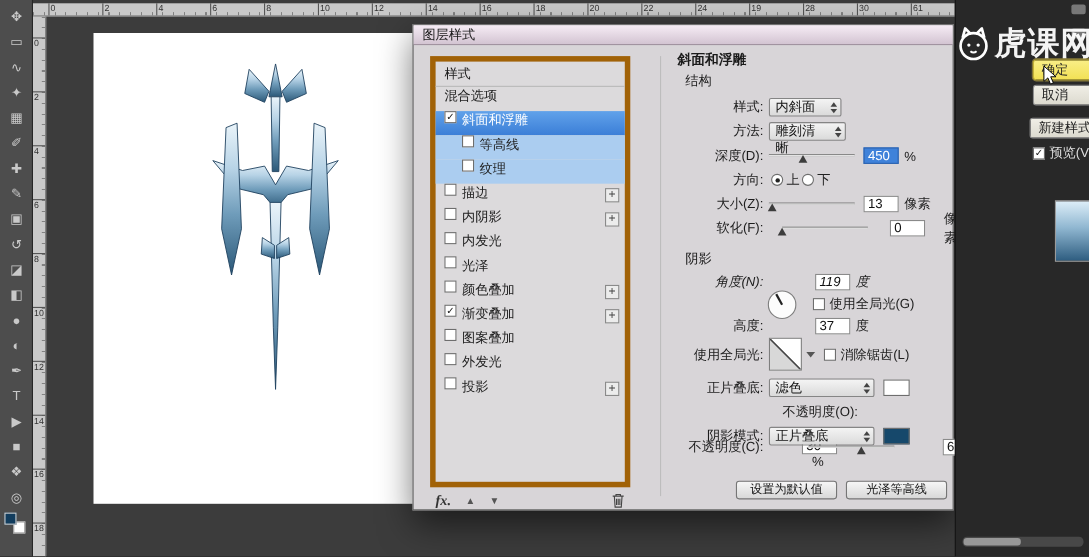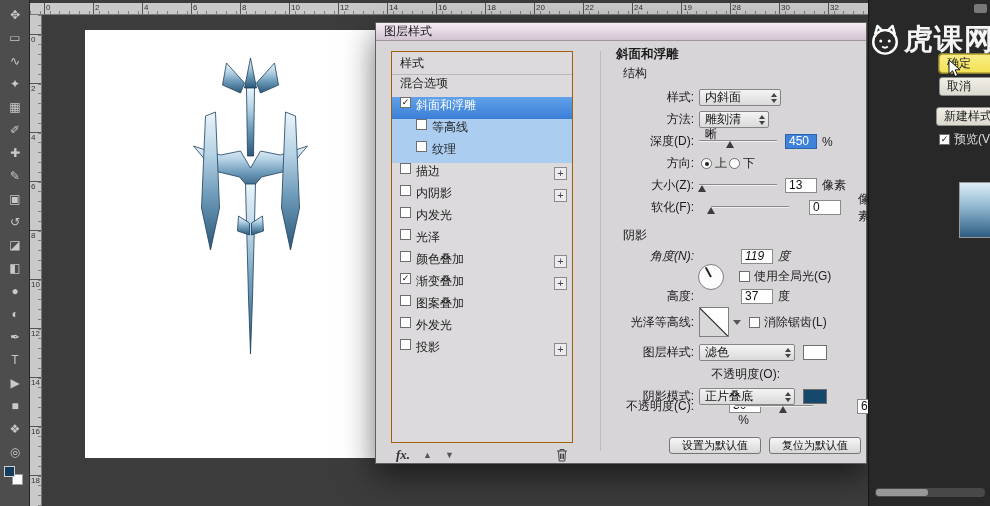--- a/index.html
+++ b/index.html
@@ -25,21 +25,21 @@
   .rnumv { position:absolute; left:0; font-size:8px; color:#333; border-top:1px solid #555; width:100%; padding-left:1px; line-height:9px; }
 
   
   #canvas { left:85px; top:30px; width:292px; height:428px; background:#fff; z-index:1; }
 
   
   #dialog { left:375px; top:22px; width:492px; height:442px; background:#d8d5d8; border:1px solid #5f5f5f;
     box-shadow:0 12px 30px rgba(0,0,0,.55); z-index:5; }
   #dlg-title { height:18px; background:linear-gradient(#f6ecf5,#d3c4d2); border-bottom:1px solid #a193a0;
     font-size:12px; line-height:17px; padding-left:8px; color:#1a1a1a; }
-  #styles-panel { left:15px; top:28px; width:182px; height:392px; border:1px solid #a16207; background:#dcdadc; }
+  #styles-panel { left:15px; top:28px; width:182px; height:392px; border:5px solid #a16207; background:#dcdadc; }
   #sp-head { height:23px; line-height:23px; padding-left:8px; border-bottom:1px solid #b9b9b9; color:#1c1c1c; }
   .style-item { height:22px; display:flex; padding-left:8px; gap:5px; color:#1c1c1c; position:relative; }
   .style-item.sub { padding-left:24px; background:#abcdf0; }
   .style-item.sel { background:linear-gradient(#61a2ea,#3b7ed7); color:#fff; }
   .cb { width:11px; height:11px; background:#fff; border:1px solid #6e6e6e; font-size:9px; line-height:9px; text-align:center; color:#111; flex:none; }
   .cb.on::after { content:"✓"; }
   .plus { position:absolute; right:5px; top:4px; width:13px; height:13px; border:1px solid #8a8a8a; background:#ececec; color:#444;
     font-size:11px; line-height:10px; text-align:center; }
   #fxbar { left:15px; top:423px; width:182px; height:18px; display:flex; align-items:center; gap:13px; padding:0 5px; }
   .fx { font-family:"Liberation Serif","DejaVu Serif",serif; font-style:italic; font-weight:bold; color:#333; font-size:13px; }
@@ -136,21 +136,21 @@
       <span class="rnum" style="left: 308px;">12</span>
       <span class="rnum" style="left: 357px;">14</span>
       <span class="rnum" style="left: 406px;">16</span>
       <span class="rnum" style="left: 455px;">18</span>
       <span class="rnum" style="left: 504px;">20</span>
       <span class="rnum" style="left: 553px;">22</span>
       <span class="rnum" style="left: 602px;">24</span>
       <span class="rnum" style="left: 651px;">19</span>
       <span class="rnum" style="left: 700px;">28</span>
       <span class="rnum" style="left: 749px;">30</span>
-      <span class="rnum" style="left: 798px;">32</span>
+      <span class="rnum" style="left: 798px;">61</span>
     </div>
   <div class="abs" id="ruler-v">
       <span class="rnumv" style="top: 19px;">0</span>
       <span class="rnumv" style="top: 68px;">2</span>
       <span class="rnumv" style="top: 117px;">4</span>
       <span class="rnumv" style="top: 166px;">6</span>
       <span class="rnumv" style="top: 215px;">8</span>
       <span class="rnumv" style="top: 264px;">10</span>
       <span class="rnumv" style="top: 313px;">12</span>
       <span class="rnumv" style="top: 362px;">14</span>
@@ -257,21 +257,21 @@
       </svg>
     </div>
 
     <div class="abs" id="divider"></div>
 
     <div class="abs st-title" style="left:240px;top:23px;">斜面和浮雕</div>
     <div class="abs grp" style="left:247px;top:42px;">结构</div>
 
     <div class="srow" style="left:235px;top:66px;">
       <span class="lbl">样式:</span>
-      <div class="dd" style="width:82px;">
+      <div class="dd" style="width:66px;">
         <span>内斜面</span>
         <span class="dar u"></span>
         <span class="dar d"></span>
       </div>
     </div>
 
     <div class="srow" style="left:235px;top:88px;">
       <span class="lbl">方法:</span>
       <div class="dd" style="width:70px;">
         <span>雕刻清晰</span>
@@ -337,29 +337,29 @@
     </div>
 
     <div class="srow" style="left:235px;top:265px;">
       <span class="lbl">高度:</span>
       <i class="sp42"></i>
       <span class="val" style="margin-left:0;">37</span>
       <span class="unit">度</span>
     </div>
 
     <div class="srow" style="left:235px;top:284px;height:30px;">
-      <span class="lbl">光泽等高线:</span>
+      <span class="lbl">使用全局光:</span>
       <div class="contour"></div>
       <span class="car"></span>
       <span class="chk"></span>
       <span>消除锯齿(L)</span>
     </div>
 
     <div class="srow" style="left:235px;top:321px;">
-      <span class="lbl">图层样式:</span>
+      <span class="lbl">正片叠底:</span>
       <div class="dd" style="width:96px;">
         <span>滤色</span>
         <span class="dar u"></span>
         <span class="dar d"></span>
       </div>
       <span class="swatch" style="background: rgb(255, 255, 255);"></span>
     </div>
 
     <div class="srow" style="left:235px;top:343px;flex-direction:column;">
       <span class="lbl">不透明度(O):</span>
@@ -385,21 +385,21 @@
       <span class="lbl">不透明度(C):</span>
       <div class="slider">
           <div class="track"></div>
           <div class="thumb" style="left: 62%;"></div>
         </div>
       <span class="val">62</span>
       <span class="unit">%</span>
     </div>
 
     <div class="psbtn" style="left:293px;top:414px;">设置为默认值</div>
-    <div class="psbtn" style="left:393px;top:414px;">复位为默认值</div>
+    <div class="psbtn" style="left:393px;top:414px;">光泽等高线</div>
   </div>
 
   <div class="abs" id="right-strip">
     <span class="picon" style="top:4px;"></span>
     <span class="picon" style="top:26px;"></span>
     <div class="wm">
       <svg width="32" height="36" viewBox="0 0 34 36">
         <circle cx="17" cy="20" r="12.5" fill="none" stroke="#fff" stroke-width="2.6"></circle>
         <path d="M6.5 12 L9 3 L14.5 8.5" fill="none" stroke="#fff" stroke-width="2.6" stroke-linejoin="round"></path>
         <path d="M27.5 12 L25 3 L19.5 8.5" fill="none" stroke="#fff" stroke-width="2.6" stroke-linejoin="round"></path>

